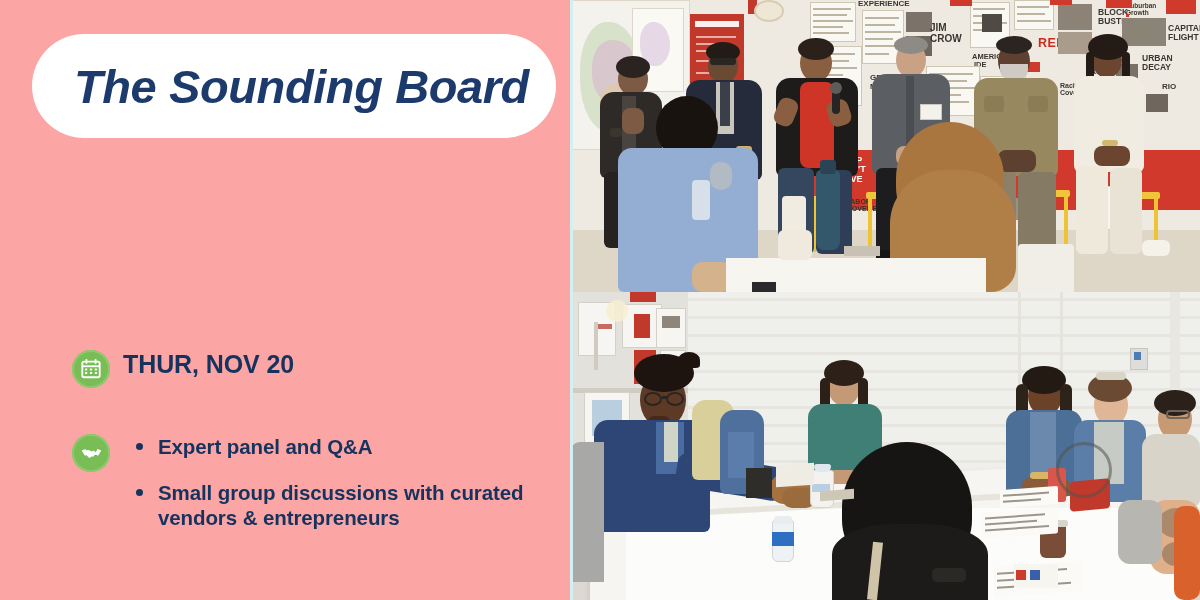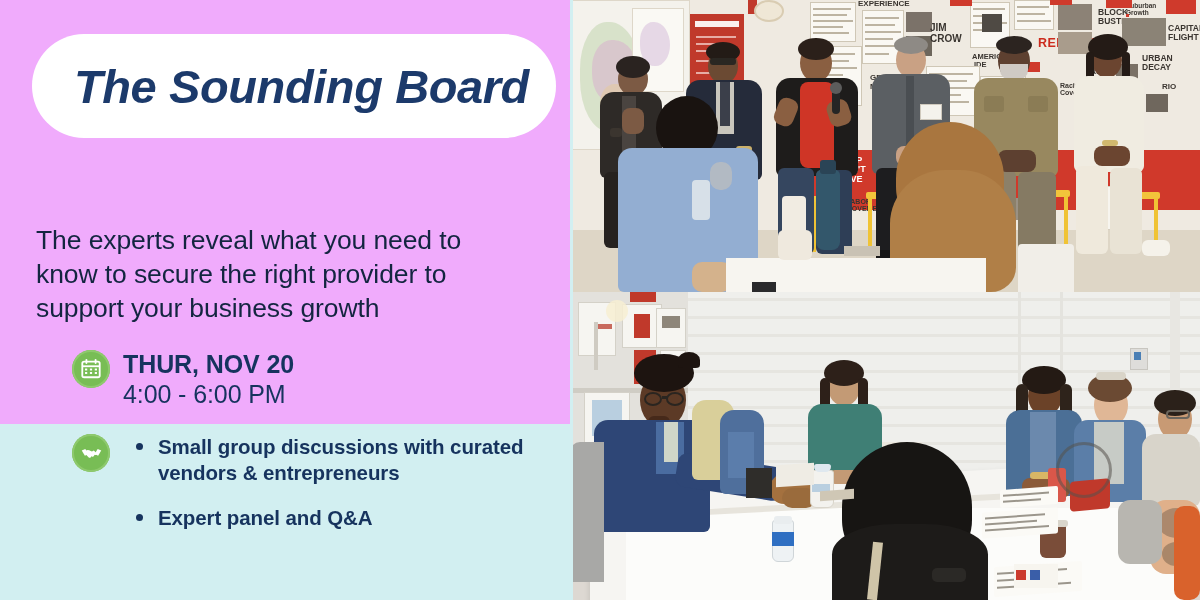--- a/index.html
+++ b/index.html
@@ -6,22 +6,22 @@
   * { margin:0; padding:0; box-sizing:border-box; }
   html,body { width:1200px; height:600px; overflow:hidden; }
   body {
     font-family:"Liberation Sans", sans-serif;
     background:#d2eff1;
   }
   .flyer { position:relative; width:1200px; height:600px; display:flex; background:#d2eff1; }
 
   
   .left {
-    position:relative; width:570px; height:424px;
-    background:#f0abfc; flex:0 0 570px;
+    position:relative; width:570px; height:600px;
+    background:#fca5a5; flex:0 0 570px;
   }
 
   .title-card {
     position:absolute; left:32px; top:34px; width:524px; height:104px;
     background:#ffffff; border-radius:58px;
     display:flex; align-items:center;
   }
   .title-text {
     font-size:47px; font-weight:bold; font-style:italic;
     color:#1c3a6b; letter-spacing:-0.4px; padding-left:42px;
@@ -134,59 +134,57 @@
 
 <div class="flyer">
 
   <div class="left">
 
     <div class="title-card">
       <div class="title-text">The Sounding Board</div>
     </div>
 
 
-    <div class="lede">The experts reveal what you need to know to secure the right provider to support your business growth</div>
 
     <div class="info-row row-date">
       <div class="icon-circle">
         <svg width="22" height="22" viewBox="0 0 24 24">
           <rect x="2.5" y="4" width="19" height="17" rx="2" fill="none" stroke="#ffffff" stroke-width="2"></rect>
           <line x1="2.5" y1="9" x2="21.5" y2="9" stroke="#ffffff" stroke-width="2"></line>
           <line x1="7" y1="2" x2="7" y2="5.5" stroke="#ffffff" stroke-width="2" stroke-linecap="round"></line>
           <line x1="17" y1="2" x2="17" y2="5.5" stroke="#ffffff" stroke-width="2" stroke-linecap="round"></line>
           <g fill="#ffffff">
             <rect x="5.5" y="11.5" width="2.4" height="2.1"></rect>
               <rect x="10.8" y="11.5" width="2.4" height="2.1"></rect>
               <rect x="16.1" y="11.5" width="2.4" height="2.1"></rect>
             <rect x="5.5" y="15.3" width="2.4" height="2.1"></rect>
               <rect x="10.8" y="15.3" width="2.4" height="2.1"></rect>
               <rect x="16.1" y="15.3" width="2.4" height="2.1"></rect>
           </g>
         </svg>
       </div>
       <div class="date-block">
         <div class="date-line1">THUR, NOV 20</div>
-        <div class="date-line2">4:00 - 6:00 PM</div>
       </div>
     </div>
 
     <div class="info-row row-bullets">
       <div class="icon-circle">
         <svg width="23" height="23" viewBox="0 0 26 26">
           <path d="M2 9.5 L6 8 L9.5 13.5 L5.5 15.5 Z" fill="#ffffff"></path>
           <path d="M24 9.5 L20 8 L16.5 13.5 L20.5 15.5 Z" fill="#ffffff"></path>
           <path d="M6.5 9.8 C8.6 8.4 10.3 9.1 12.1 10.2 C13.4 11 14.6 10.6 15.6 9.7
                    L19.4 13.4 C18.7 14.6 17.6 15 16.6 14.4 L15.4 16.1
                    C14.6 16.9 13.6 16.8 12.9 16.2 L12 17.4 C11.2 18.1 10.2 17.9 9.6 17.2
                    L6.1 13.6 Z" fill="#ffffff"></path>
         </svg>
       </div>
       <ul class="bullet-list">
+        <li>Expert panel and Q&amp;A</li>
         <li>Small group discussions with curated vendors &amp; entrepreneurs</li>
-        <li>Expert panel and Q&amp;A</li>
       </ul>
     </div>
   </div>
 
   <div class="photos">
 
     <div class="photo photo-top">
       <div class="scene">
 
         <div class="pt-wall"></div>

